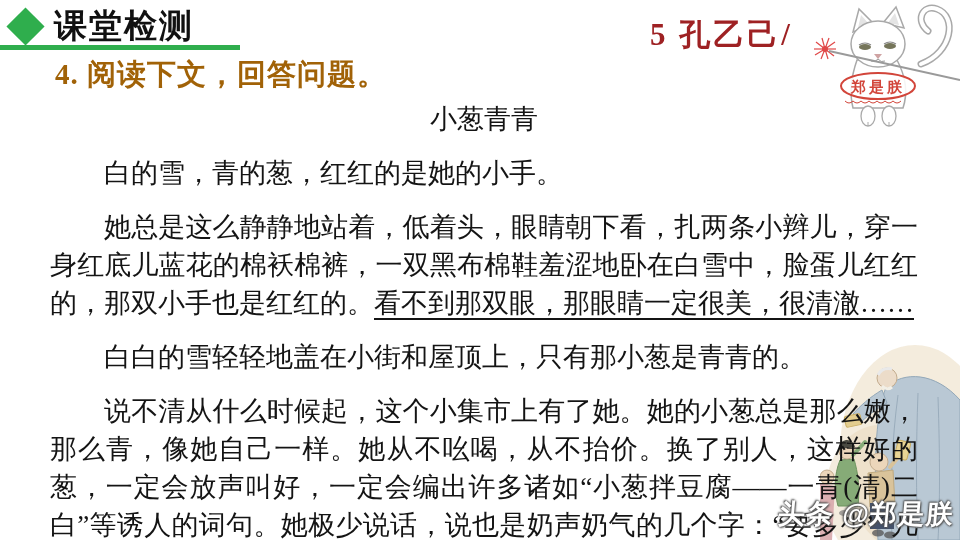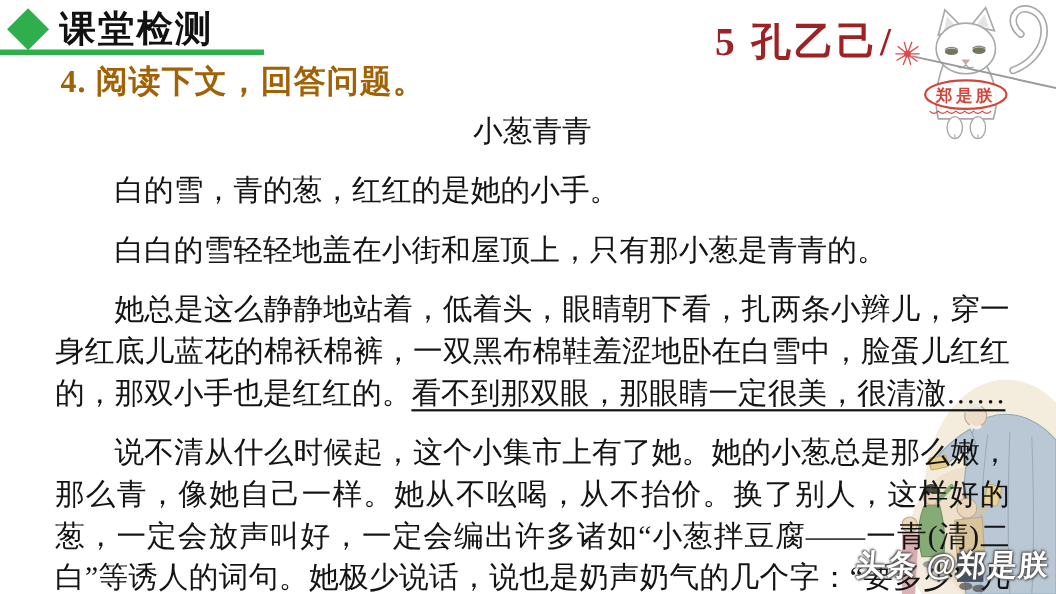--- a/index.html
+++ b/index.html
@@ -35,21 +35,21 @@
     position: absolute;
     left: 0; top: 45px;
     width: 240px; height: 5px;
     background: #2fae4d;
   }
   .lesson-label {
     position: absolute;
     left: 650px; top: 14px;
     font-family: "Liberation Serif", serif;
     font-weight: 600;
-    font-size: 36px;
+    font-size: 31px;
     letter-spacing: 3px;
     color: #9e2123;
   }
 
   
   .cat-mascot {
     position: absolute;
     top: 0; right: 0;
     width: 165px; height: 128px;
   }
@@ -196,20 +196,20 @@
     <circle cx="7" cy="132" r="7" fill="#ecd6ba" stroke="#c3ac8e" stroke-width="1"></circle>
 
     <ellipse cx="58" cy="188" rx="6" ry="3.5" fill="#5a5a5a" opacity="0.8"></ellipse>
     <ellipse cx="70" cy="190" rx="6" ry="3.5" fill="#5a5a5a" opacity="0.8"></ellipse>
     <ellipse cx="24" cy="168" rx="5" ry="3" fill="#6a6a6a" opacity="0.6"></ellipse>
   </svg>
 
   <div class="article">
     <div class="article-title">小葱青青</div>
     <p class="para">白的雪，青的葱，红红的是她的小手。</p>
+    <p class="para"><span>她总是这么静静地站着，低着头，眼睛朝下看，扎两条小辫儿，穿一身红底儿蓝花的棉袄棉裤，一双黑布棉鞋羞涩地卧在白雪中，脸蛋儿红红的，那双小手也是红红的。</span><span class="u">看不到那双眼，那眼睛一定很美，很清澈……</span></p>
     <p class="para">白白的雪轻轻地盖在小街和屋顶上，只有那小葱是青青的。</p>
-    <p class="para"><span>她总是这么静静地站着，低着头，眼睛朝下看，扎两条小辫儿，穿一身红底儿蓝花的棉袄棉裤，一双黑布棉鞋羞涩地卧在白雪中，脸蛋儿红红的，那双小手也是红红的。</span><span class="u">看不到那双眼，那眼睛一定很美，很清澈……</span></p>
     <p class="para">说不清从什么时候起，这个小集市上有了她。她的小葱总是那么嫩，那么青，像她自己一样。她从不吆喝，从不抬价。换了别人，这样好的葱，一定会放声叫好，一定会编出许多诸如“小葱拌豆腐——一青(清)二白”等诱人的词句。她极少说话，说也是奶声奶气的几个字：“要多少”“几斤几两”“几元几角”。</p>
   </div>
 
   <div class="watermark">头条 @郑是朕</div>
 
 </div>
 
 </body></html>

